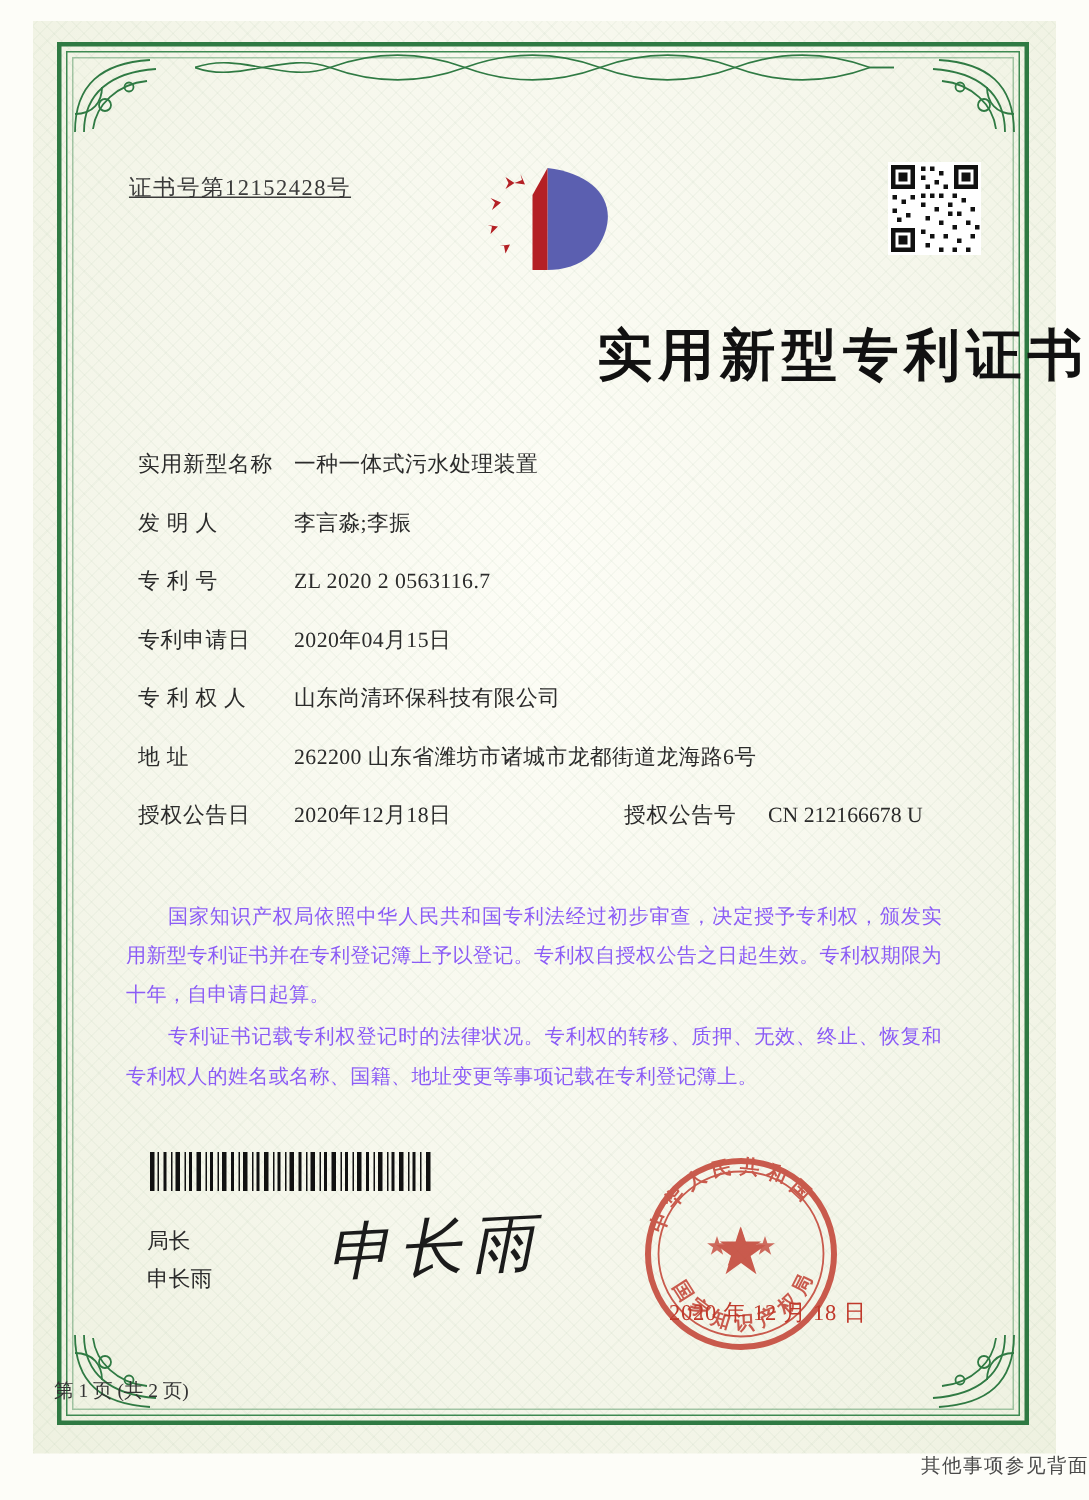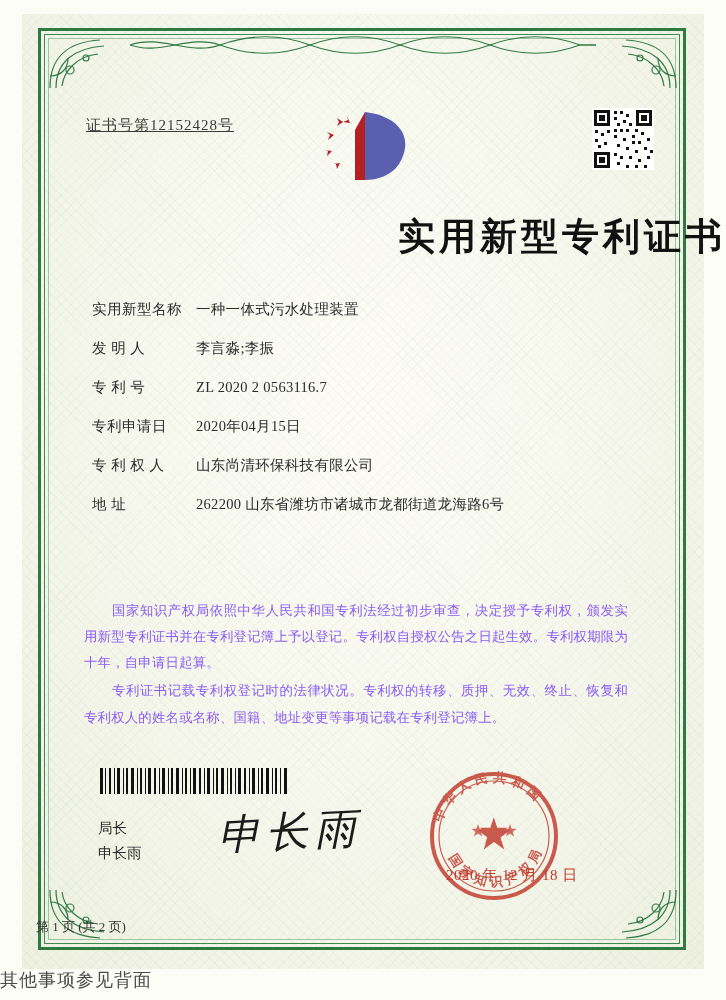--- a/index.html
+++ b/index.html
@@ -213,22 +213,22 @@
     text-align: left;
     font-size: 13px;
     color: #333;
     padding-left: 36px;
   }
 
   .footnote {
     position: absolute;
     left: 0; top: 968px;
     width: 726px;
-    text-align: left;
-    font-size: 18px;
+    text-align: right;
+    font-size: 13px;
     color: #4a4a4a;
     letter-spacing: 1px;
   }
 </style>
 </head>
 <body>
 
 <div class="page">
 
   <div class="paper-bg"></div>
@@ -385,20 +385,26 @@
       <div class="field-value">2020年04月15日</div>
     </div>
     <div class="field-row">
       <div class="field-label">专 利 权 人</div>
       <div class="field-value">山东尚清环保科技有限公司</div>
     </div>
     <div class="field-row">
       <div class="field-label">地 址</div>
       <div class="field-value">262200 山东省潍坊市诸城市龙都街道龙海路6号</div>
     </div>
+    <div class="field-row dual">
+      <div class="field-label">授权公告日</div>
+      <div class="field-value">2020年12月18日</div>
+      <div class="field-label2">授权公告号</div>
+      <div class="field-value2">CN 212166678 U</div>
+    </div>
   </div>
 
   <div class="body-text">
     <p>国家知识产权局依照中华人民共和国专利法经过初步审查，决定授予专利权，颁发实用新型专利证书并在专利登记簿上予以登记。专利权自授权公告之日起生效。专利权期限为十年，自申请日起算。</p>
     <p>专利证书记载专利权登记时的法律状况。专利权的转移、质押、无效、终止、恢复和专利权人的姓名或名称、国籍、地址变更等事项记载在专利登记簿上。</p>
   </div>
 
   <div class="barcode">
     <svg width="190" height="26" viewBox="0 0 190 26" xmlns="http://www.w3.org/2000/svg">
       <g fill="#111">

